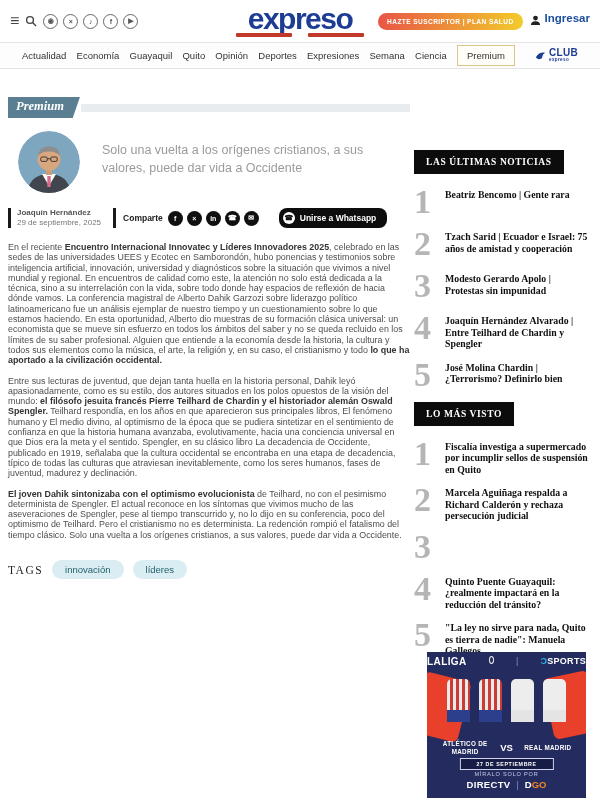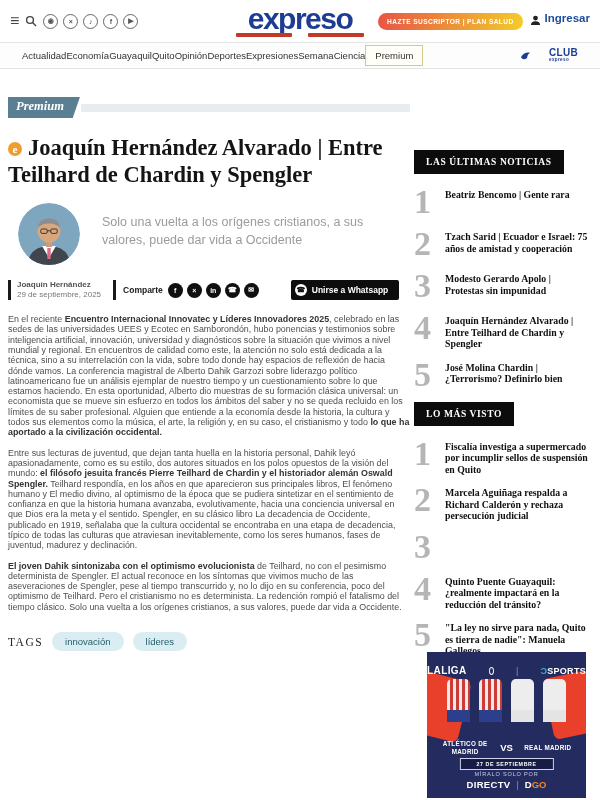--- a/index.html
+++ b/index.html
@@ -23,21 +23,21 @@
                    font-weight:700;padding:5px 9px;border-radius:9px;letter-spacing:.4px;cursor:pointer}
   .login{display:flex;gap:4px;cursor:pointer}
   .login-label{color:#1d4f9e;font-weight:700;font-size:11.5px}
 
   
   .nav{position:absolute;top:42px;left:0;width:600px;height:27px;border-top:1px solid #e4e4e4;
        border-bottom:1px solid #e4e4e4;display:flex;align-items:center;justify-content:space-between;
        padding:0 22px;box-sizing:border-box;background:#fdfdfd}
   .nav-item{font-size:9.5px;color:#333;text-decoration:none;cursor:pointer;white-space:nowrap}
   .nav-item.highlight{border:1px solid #d9c78e;padding:4px 9px;background:#fffef7}
-  .club{display:flex;align-items:center;gap:18px;cursor:pointer}
+  .club{display:flex;align-items:center;gap:3px;cursor:pointer}
   .club-text{display:flex;flex-direction:column;line-height:1}
   .club-top{color:#1d3c94;font-weight:800;font-size:10px;letter-spacing:.3px}
   .club-bottom{color:#1d3c94;font-weight:700;font-size:4.5px;letter-spacing:.4px}
 
   
   .main{position:absolute;left:8px;top:97px;width:402px}
   .premium-row{display:flex;align-items:center}
   .premium-badge{background:#5a7e92;color:#fff;font-family:"Liberation Serif",serif;font-style:italic;
                  font-weight:700;font-size:12.5px;padding:2px 16px 4px 8px;
                  clip-path:polygon(0 0,100% 0,90% 100%,0 100%)}
@@ -54,22 +54,22 @@
   .subtitle{font-size:12.5px;color:#9b9b9b;line-height:1.45;margin-top:6px;width:300px}
 
   .byline-row{display:flex;margin-top:15px;gap:12px}
   .byline{border-left:3px solid #1a1a1a;padding-left:6px;line-height:1.25}
   .author{font-size:8px;font-weight:700;color:#555}
   .date{font-size:8px;color:#777}
   .share{display:flex;align-items:center;gap:5px;border-left:3px solid #1a1a1a;padding-left:7px}
   .share-label{font-size:8.5px;font-weight:700;color:#1a1a1a}
   .share-icon{width:15px;height:15px;border-radius:50%;background:#101010;color:#fff;display:inline-flex;
               align-items:center;justify-content:center;font-size:7px;font-weight:700;cursor:pointer}
-  .wa-btn{background:#0d0d0d;color:#fff;border-radius:2px;padding:3px 11px 3px 4px;display:flex;
-          align-items:center;gap:5px;font-size:8.5px;font-weight:700;margin-left:20px;cursor:pointer;border:none}
+  .wa-btn{background:#0d0d0d;color:#fff;border-radius:8px;padding:3px 11px 3px 4px;display:flex;
+          align-items:center;gap:5px;font-size:8.5px;font-weight:700;margin-left:8px;cursor:pointer;border:none}
   .wa-btn-icon{width:12px;height:12px;border-radius:50%;background:#fff;color:#111;display:flex;
                align-items:center;justify-content:center;font-size:7px}
 
   .body-text{margin-top:14px}
   .para{font-size:8.9px;line-height:10.3px;color:#4e4e4e;margin:0 0 10px}
   .para b{color:#333}
 
   .tags-row{display:flex;align-items:center;gap:9px;margin-top:20px}
   .tags-label{font-family:"Liberation Serif",serif;font-weight:400;font-size:11.5px;letter-spacing:1.5px;color:#222}
   .tag-pill{background:#daedf2;color:#23606e;font-size:9.5px;padding:4px 13px;border-radius:12px;cursor:pointer}
@@ -87,22 +87,22 @@
   .mv-header{}
 
   
   .ad{position:absolute;left:427px;top:652px;width:159px;height:146px;background:#242b5e;
       overflow:hidden;cursor:pointer}
   .ad-shape{position:absolute;background:#e8402a;z-index:1;border-radius:6px}
   .ad-s1{left:-10px;top:24px;width:48px;height:62px;transform:rotate(14deg)}
   .ad-s2{right:-8px;top:22px;width:46px;height:62px;transform:rotate(-12deg)}
   .ad-s3{left:4px;top:64px;width:10px;height:10px;transform:rotate(20deg)}
   .ad-s4{right:6px;top:30px;width:9px;height:9px;transform:rotate(-15deg)}
-  .ad-top{position:relative;display:flex;align-items:center;justify-content:center;gap:22px;
-          padding-top:13px;z-index:3}
+  .ad-top{position:relative;display:flex;justify-content:center;gap:22px;
+          padding-top:4px;z-index:3}
   .ad-league{color:#fff;font-weight:800;font-size:10px;letter-spacing:.4px}
   .ad-ball{width:8px;height:8px;border:1.5px solid #e9e9e9;border-radius:50%;box-sizing:border-box}
   .ad-divider{color:#8891c0;font-size:9px}
   .ad-dsports{color:#fff;font-weight:800;font-size:9px;letter-spacing:.3px}
   .ad-d{color:#27b5ea}
   .players{position:absolute;top:26px;left:0;width:100%;display:flex;justify-content:center;gap:4px;z-index:2}
   .player{width:28px}
   .p-head{width:9px;height:9px;border-radius:50%;margin:0 auto;background:#b98860}
   .p-head.dark{background:#8a5c3c}
   .p-body{width:23px;height:31px;margin:1px auto 0;border-radius:5px 5px 0 0}
@@ -167,21 +167,21 @@
           <circle cx="6" cy="3.4" r="2.6"></circle>
             <path d="M1 11 Q1 6.8 6 6.8 Q11 6.8 11 11 Z"></path>
         </svg>
       </span>
       <span class="login-label">Ingresar</span>
     </span>
   </div>
 </header>
 
 <nav class="nav">
-  <span style="display:flex;flex:1;align-items:center;margin-right:6px">
+  <span style="display:flex;flex:1;justify-content:space-between;align-items:center;margin-right:20px">
 
   <a class="nav-item">Actualidad</a>
       <a class="nav-item">Economía</a>
       <a class="nav-item">Guayaquil</a>
       <a class="nav-item">Quito</a>
       <a class="nav-item">Opinión</a>
       <a class="nav-item">Deportes</a>
       <a class="nav-item">Expresiones</a>
       <a class="nav-item">Semana</a>
       <a class="nav-item">Ciencia</a>
@@ -199,21 +199,20 @@
     </span>
   </span>
 </nav>
 
 <main class="main">
   <div class="premium-row">
     <span class="premium-badge">Premium</span>
     <span class="premium-bar"></span>
   </div>
 
-  <h1 class="headline"><span class="e-badge">e</span><span>Joaquín Hernández Alvarado | Entre Teilhard de Chardin y Spengler</span></h1>
 
   <div class="sub-row">
     <span class="avatar">
       <svg viewBox="0 0 62 62" width="62" height="62">
         <circle cx="31" cy="31" r="31" fill="#7fa6bf"></circle>
         <path d="M9 62 Q12 43 31 43 Q50 43 53 62 Z" fill="#41454d"></path>
         <polygon points="24,43 38,43 31,55" fill="#ffffff"></polygon>
         <rect x="29.3" y="45" width="3.4" height="11" fill="#d86a8a"></rect>
         <rect x="28" y="36" width="6" height="8" fill="#cf9a74"></rect>
         <circle cx="31" cy="28" r="11.5" fill="#d9a77f"></circle>

